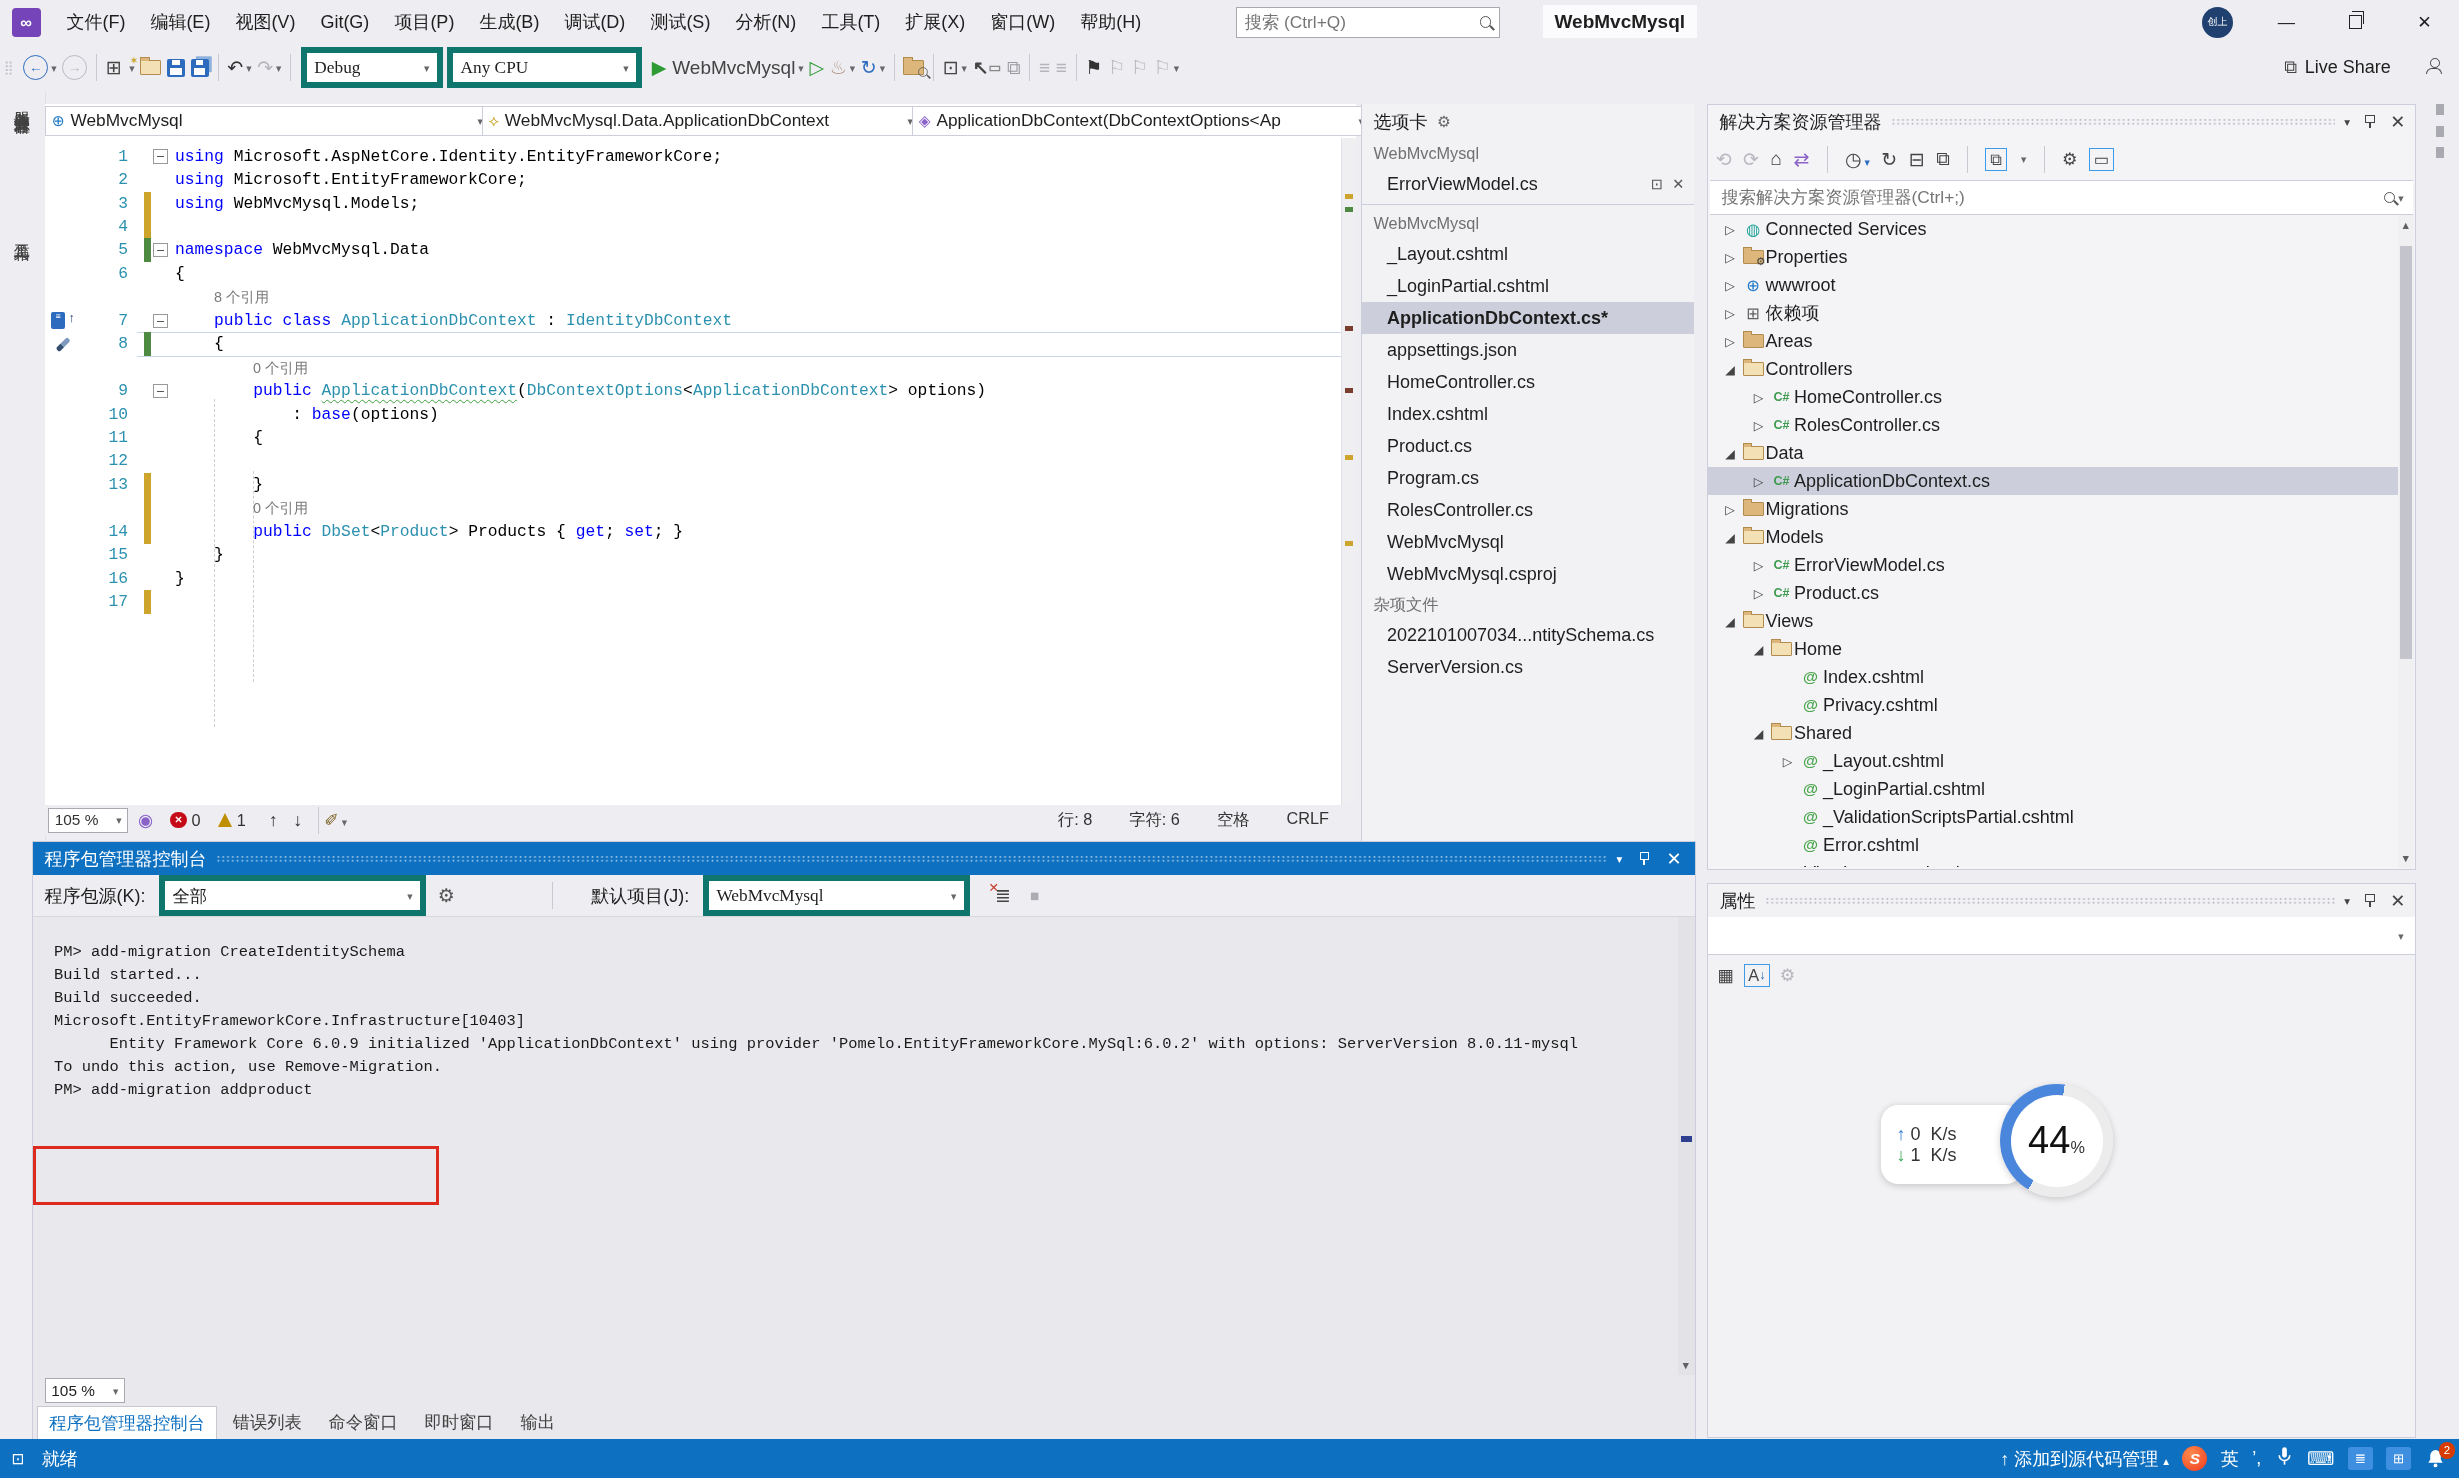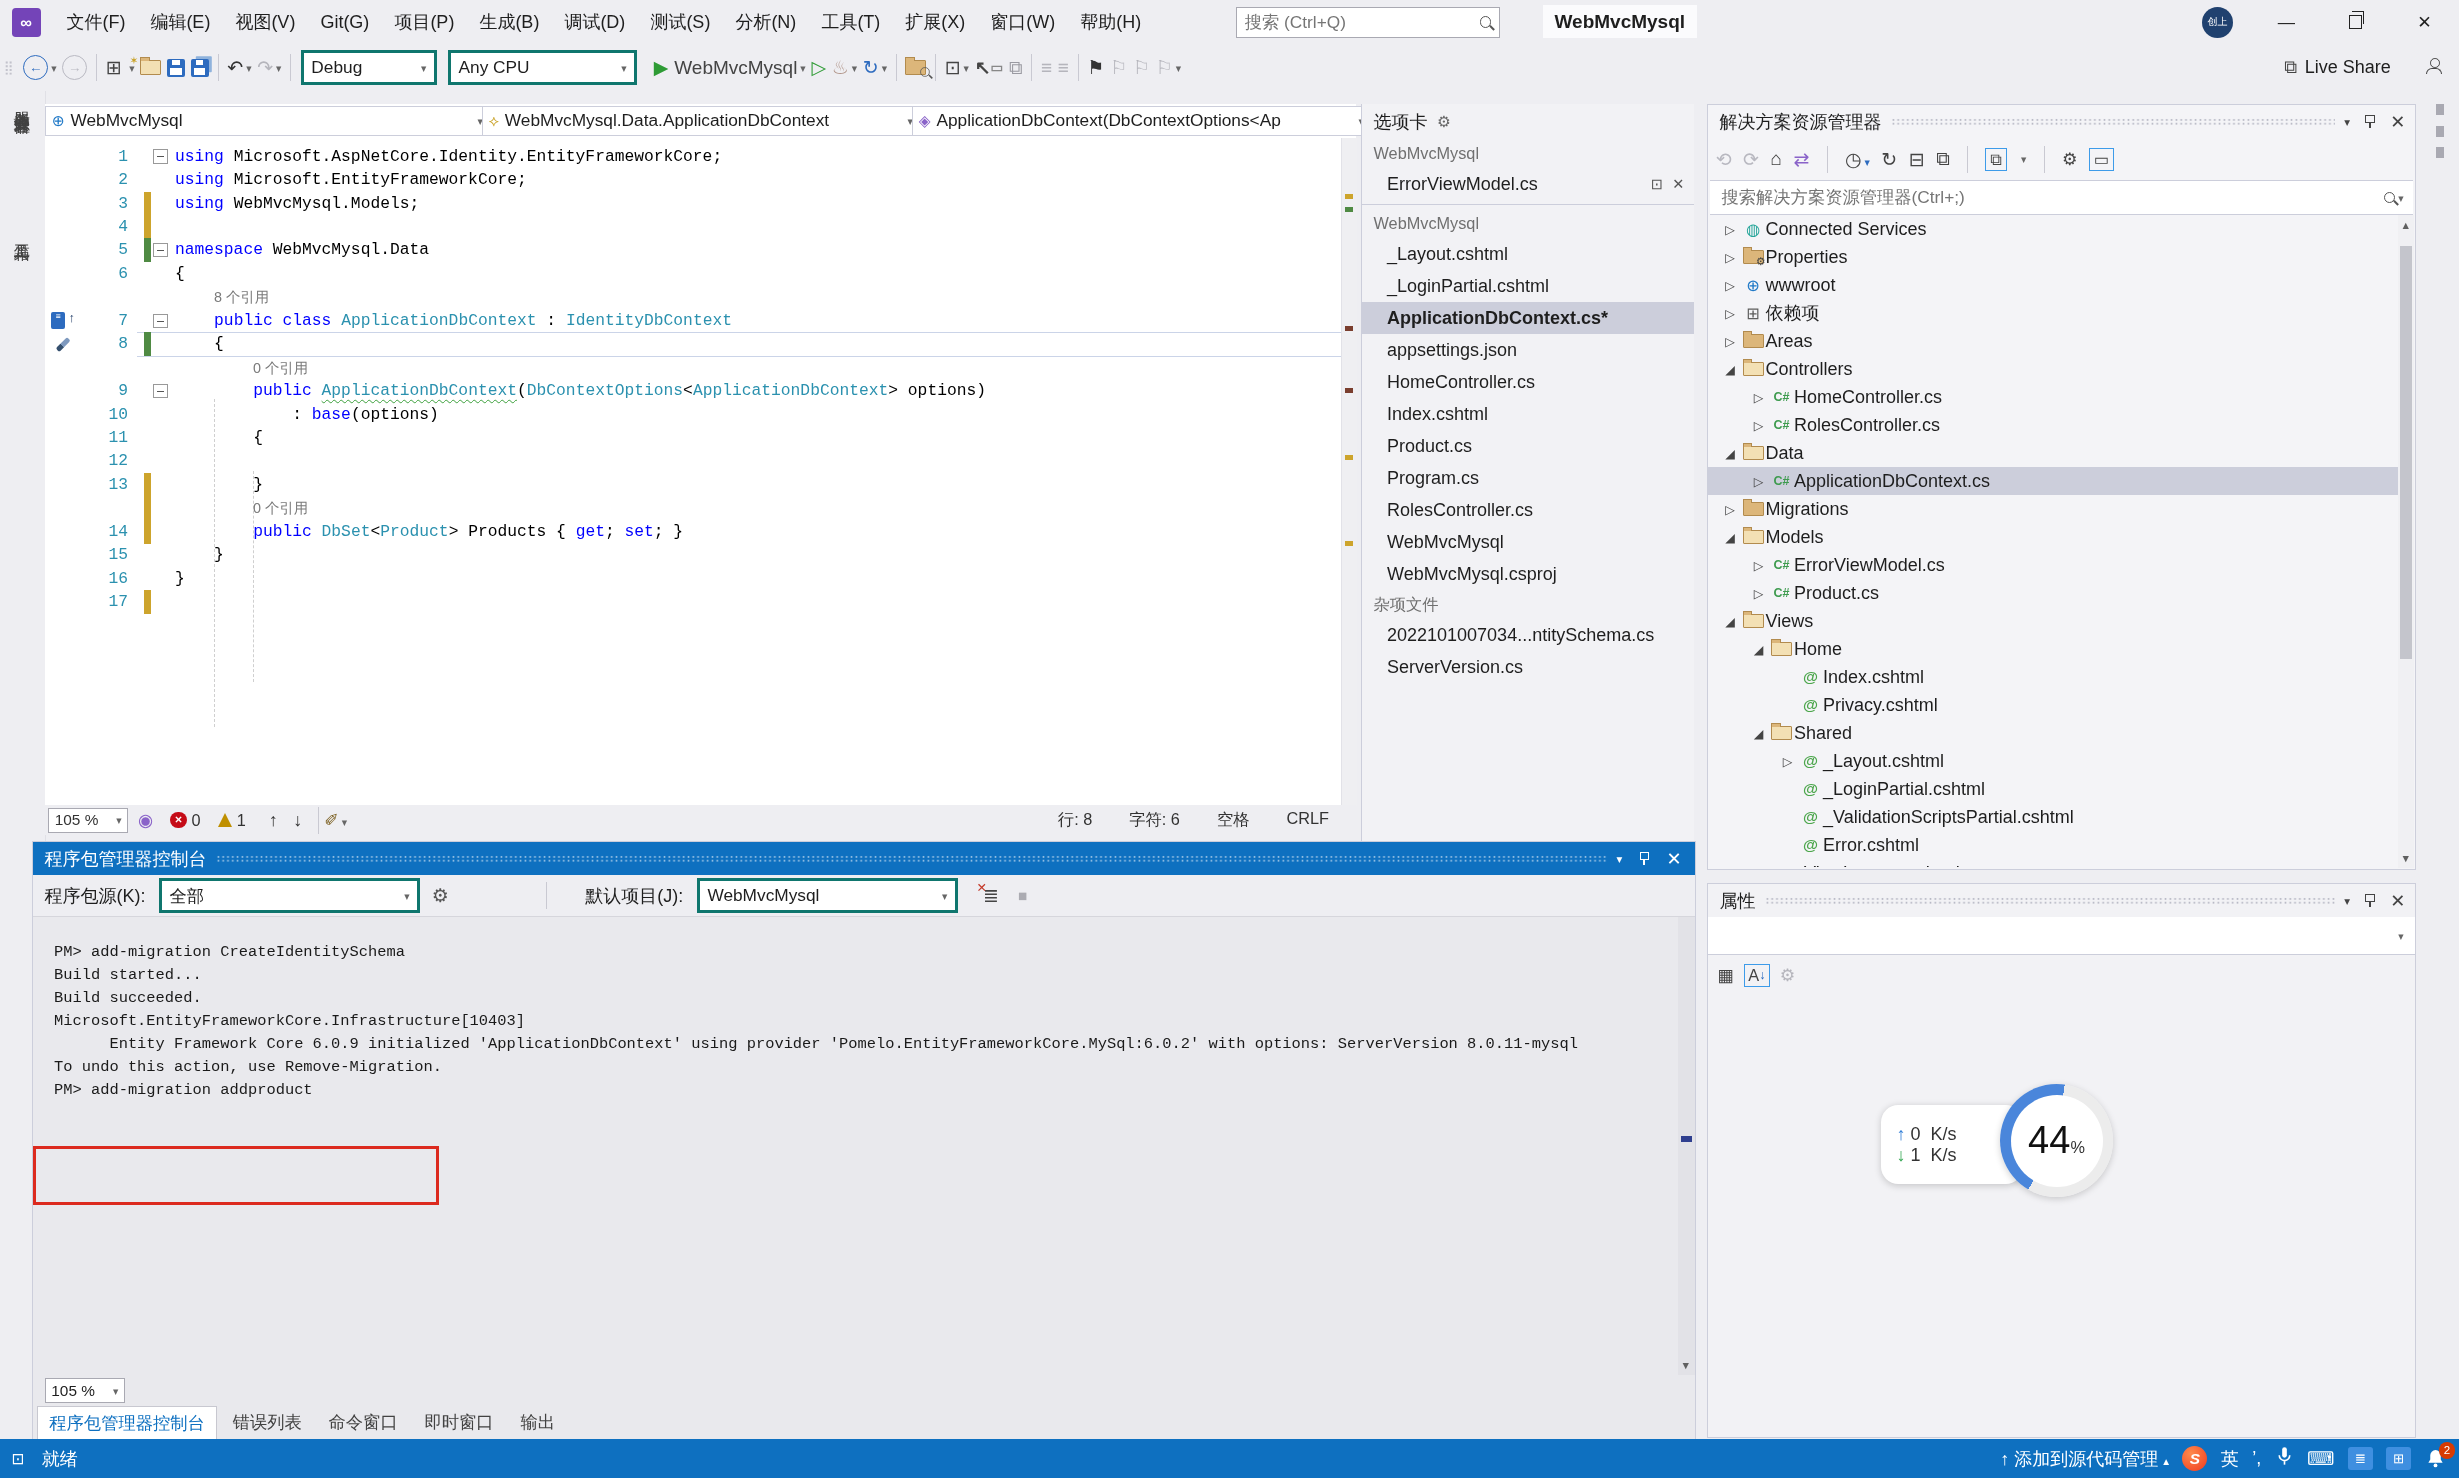--- a/index.html
+++ b/index.html
@@ -23,21 +23,21 @@
   .ic-restore{width:11.5px;height:11.5px;border:1.4px solid #222;position:relative;background:#EEEEF2;}
   .ic-restore:before{content:"";position:absolute;left:1.9px;top:-4.8px;width:11.5px;height:11.5px;border:1.4px solid #222;border-bottom:none;border-left:none;}
 
   
   #toolbar{left:0;top:44px;width:2459px;height:47px;display:flex;align-items:center;padding-left:3.8px;}
   .tbi{margin:0 2.9px;display:flex;align-items:center;font-size:19px;color:#444;}
   .dd{font-size:10.6px;color:#666;margin-left:2.9px;}
   .circ{width:23px;height:23px;border-radius:50%;border:1.9px solid #2D6BBF;color:#2D6BBF;font-size:13.4px;display:flex;align-items:center;justify-content:center;}
   .circ.dis{border-color:#B9B9C2;color:#B9B9C2;}
   .grip{color:#C3C3CC;font-size:13.4px;letter-spacing:1px;margin-right:5.8px;}
-  .combo{background:#fff;border:3px solid #0f766e;height:29px;display:flex;align-items:center;padding:0 7.7px;font-size:17.3px;color:#1E1E1E;}
+  .combo{background:#fff;border:6px solid #0f766e;height:29px;display:flex;align-items:center;padding:0 7.7px;font-size:17.3px;color:#1E1E1E;font-family:Liberation Serif, serif;}
   .combo .dd{margin-left:auto;}
   .ic-folder{display:inline-block;width:19px;height:12.5px;background:#DCB67A;border:1px solid #B28B4E;border-radius:1px;position:relative;vertical-align:middle;}
   .ic-folder:before{content:"";position:absolute;left:-1px;top:-3.8px;width:7.7px;height:2.9px;background:#DCB67A;border:1px solid #B28B4E;border-bottom:none;}
   .ic-folder.open{background:#F3E0B4;}
   .ic-gear{position:absolute;right:-2.9px;bottom:-2.9px;font-size:10.6px;color:#444;line-height:1;}
   .ic-save{display:inline-block;width:18px;height:18px;background:#2D6BBF;border-radius:1.9px;position:relative;}
   .ic-save:before{content:"";position:absolute;left:4.8px;top:1px;width:7.7px;height:5.8px;background:#fff;}
   .ic-save:after{content:"";position:absolute;left:2.9px;bottom:1.9px;width:11.5px;height:6.7px;background:#fff;}
   .ic-save.all{box-shadow:3.8px -3.8px 0 -1px #8FB2DC;}
   .mag{display:inline-block;width:9.6px;height:9.6px;border:1.9px solid #555;border-radius:50%;position:relative;}
@@ -212,21 +212,21 @@
         <span class="ic-save all"></span>
       </span>
     <span class="sep"></span>
     <span class="tbi" style="color:#333;">↶<span class="dd">▾</span></span>
     <span class="tbi" style="color:#B5B5BC;">↷<span class="dd">▾</span></span>
     <span class="sep"></span>
     <span class="combo" style="width:115px;margin:0 3.8px;">
         <span>Debug</span>
         <span class="dd">▾</span>
       </span>
-    <span class="combo" style="width:168px;margin:0 7px;">
+    <span class="combo" style="width:168px;margin:0 0;">
         <span>Any CPU</span>
         <span class="dd">▾</span>
       </span>
     <span class="tbi" style="margin-left:9.6px;">
         <span class="runplay">▶</span>
         <span>WebMvcMysql</span>
         <span class="dd">▾</span>
       </span>
     <span class="tbi" style="color:#2E9B35;">▷</span>
     <span class="tbi" style="color:#B09488;">♨<span class="dd">▾</span></span>

